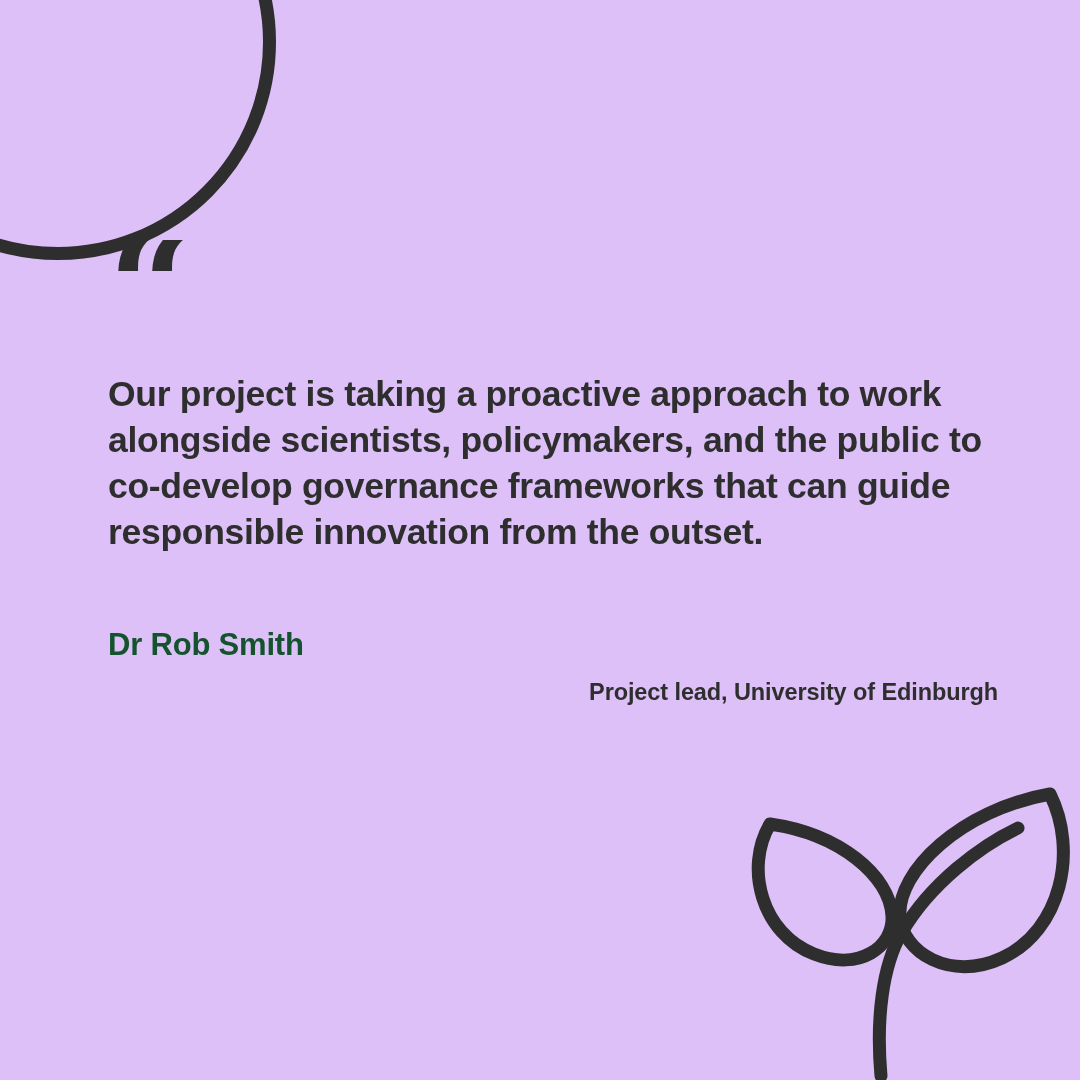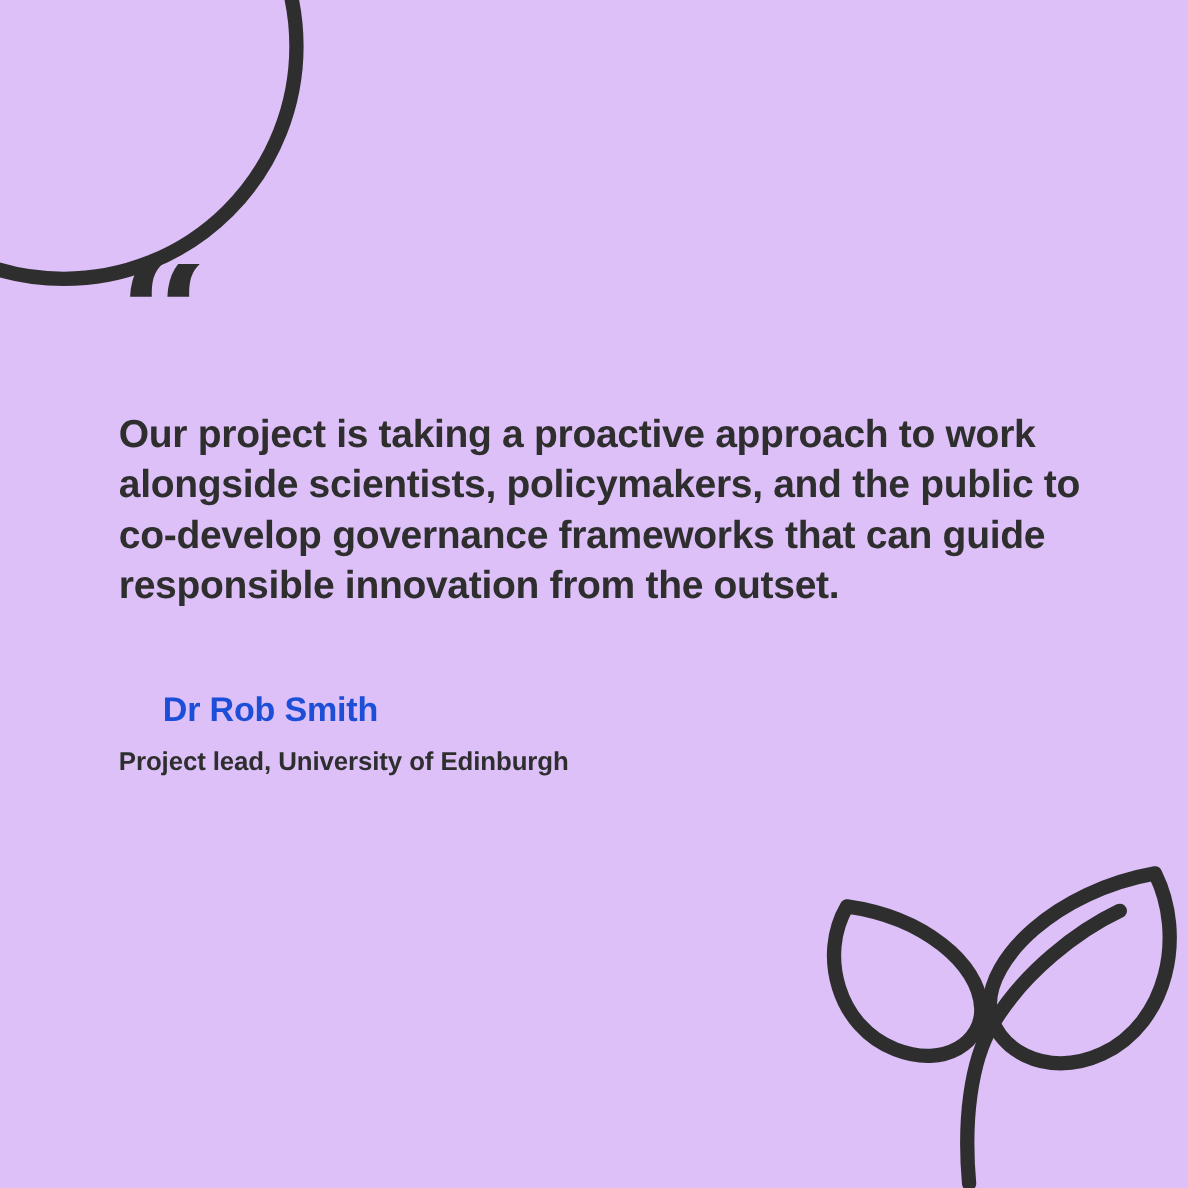--- a/index.html
+++ b/index.html
@@ -69,30 +69,30 @@
   }
   .quote-para + .quote-para {
     margin-top: 38px;
   }
   .attrib {
     margin-top: 72px;
   }
   .attrib-name {
     font-size: 31px;
     font-weight: 700;
-    color: #1d4ed8;
+    color: #14532d;
     letter-spacing: -0.2px;
-    margin-left: 40px;
   }
   .attrib-role {
     margin-top: 16px;
     font-size: 23.5px;
     font-weight: 700;
     color: #2e2e2e;
     letter-spacing: -0.1px;
+    text-align: right;
   }
 </style>
 </head>
 <body>
 
 <div class="card">
 
   <div class="deco-circle"></div>
 
   <svg class="deco-sprout" viewBox="0 0 330 300" fill="none" xmlns="http://www.w3.org/2000/svg">

